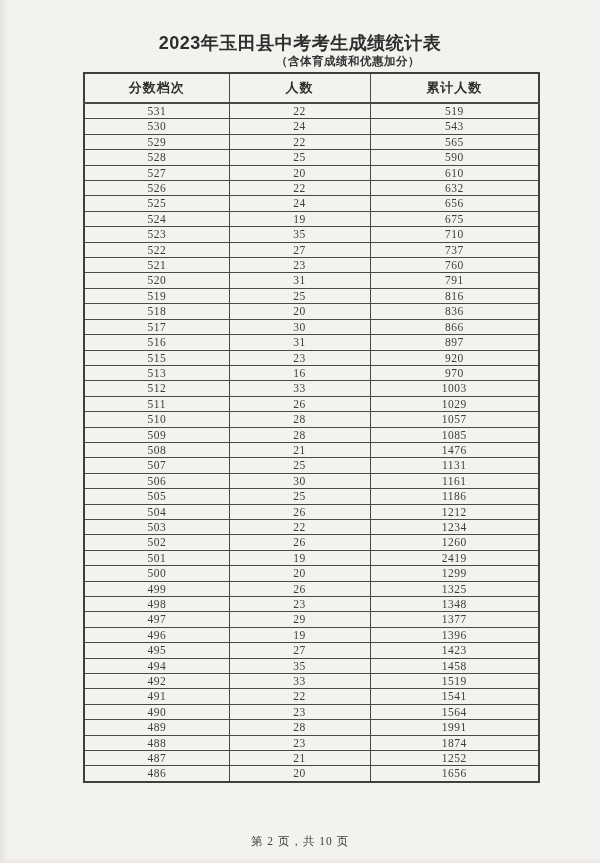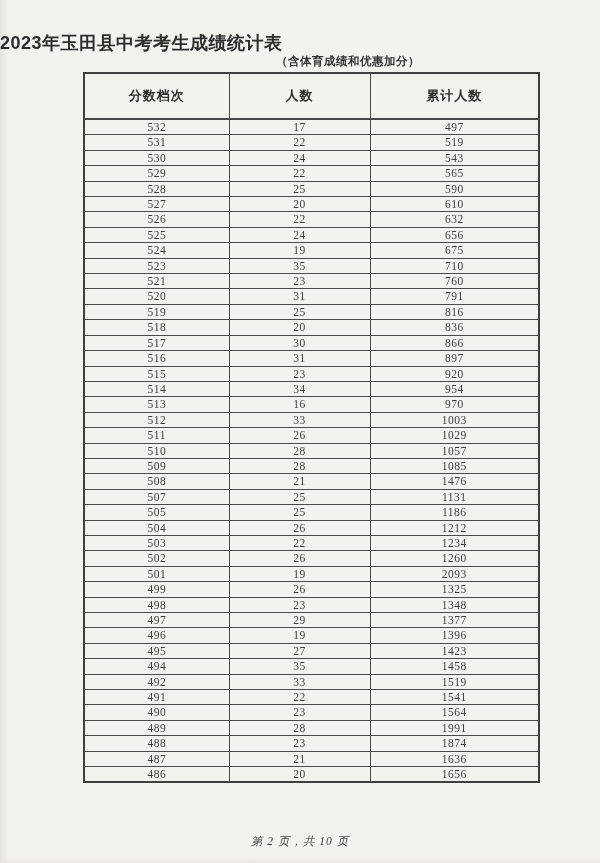--- a/index.html
+++ b/index.html
@@ -28,21 +28,21 @@
     left: 0; bottom: 0;
     width: 100%; height: 6px;
     background: linear-gradient(to bottom, rgba(244,242,239,0), #e9e6e2);
   }
   .doc-title {
     position: absolute;
     top: 31px;
     left: 0;
     width: 100%;
     margin: 0;
-    text-align: left;
+    text-align: center;
     font-size: 18px;
     font-weight: bold;
     letter-spacing: 0.5px;
     color: #2e2e2e;
     font-family: "Liberation Sans", sans-serif;
   }
   .doc-subtitle {
     position: absolute;
     top: 54px;
     left: 0;
@@ -64,21 +64,21 @@
     border: 2px solid #3f3f3f;
   }
   table.score-table th {
     height: 28px;
     border: 1px solid #474747;
     border-bottom: 2px solid #474747;
     font-size: 13px;
     font-weight: bold;
     color: #2f2f2f;
     text-align: center;
-    padding: 8px;
+    padding: 0;
     letter-spacing: 1px;
     font-family: "Liberation Sans", sans-serif;
   }
   table.score-table td {
     height: 14.4px;
     line-height: 14.4px;
     border: 1px solid #4a4a4a;
     font-size: 11.5px;
     color: #3c3c3c;
     text-align: center;
@@ -89,21 +89,20 @@
   .doc-footer {
     position: absolute;
     top: 834px;
     left: 0;
     width: 100%;
     text-align: center;
     font-size: 11.5px;
     color: #414141;
     letter-spacing: 1px;
     font-family: "Liberation Serif", serif;
-    font-style: italic;
   }
 </style>
 </head>
 <body>
 
 <div class="page">
   <div class="edge-left"></div>
 
   <h1 class="doc-title">2023年玉田县中考考生成绩统计表</h1>
 
@@ -117,25 +116,20 @@
     </colgroup>
     <thead>
       <tr>
         <th>分数档次</th>
         <th>人数</th>
         <th>累计人数</th>
       </tr>
     </thead>
     <tbody id="table-body">
         <tr>
-          <td>532</td>
-          <td>17</td>
-          <td>497</td>
-        </tr>
-        <tr>
           <td>531</td>
           <td>22</td>
           <td>519</td>
         </tr>
         <tr>
           <td>530</td>
           <td>24</td>
           <td>543</td>
         </tr>
         <tr>
@@ -167,20 +161,25 @@
           <td>524</td>
           <td>19</td>
           <td>675</td>
         </tr>
         <tr>
           <td>523</td>
           <td>35</td>
           <td>710</td>
         </tr>
         <tr>
+          <td>522</td>
+          <td>27</td>
+          <td>737</td>
+        </tr>
+        <tr>
           <td>521</td>
           <td>23</td>
           <td>760</td>
         </tr>
         <tr>
           <td>520</td>
           <td>31</td>
           <td>791</td>
         </tr>
         <tr>
@@ -202,25 +201,20 @@
           <td>516</td>
           <td>31</td>
           <td>897</td>
         </tr>
         <tr>
           <td>515</td>
           <td>23</td>
           <td>920</td>
         </tr>
         <tr>
-          <td>514</td>
-          <td>34</td>
-          <td>954</td>
-        </tr>
-        <tr>
           <td>513</td>
           <td>16</td>
           <td>970</td>
         </tr>
         <tr>
           <td>512</td>
           <td>33</td>
           <td>1003</td>
         </tr>
         <tr>
@@ -242,20 +236,25 @@
           <td>508</td>
           <td>21</td>
           <td>1476</td>
         </tr>
         <tr>
           <td>507</td>
           <td>25</td>
           <td>1131</td>
         </tr>
         <tr>
+          <td>506</td>
+          <td>30</td>
+          <td>1161</td>
+        </tr>
+        <tr>
           <td>505</td>
           <td>25</td>
           <td>1186</td>
         </tr>
         <tr>
           <td>504</td>
           <td>26</td>
           <td>1212</td>
         </tr>
         <tr>
@@ -264,21 +263,26 @@
           <td>1234</td>
         </tr>
         <tr>
           <td>502</td>
           <td>26</td>
           <td>1260</td>
         </tr>
         <tr>
           <td>501</td>
           <td>19</td>
-          <td>2093</td>
+          <td>2419</td>
+        </tr>
+        <tr>
+          <td>500</td>
+          <td>20</td>
+          <td>1299</td>
         </tr>
         <tr>
           <td>499</td>
           <td>26</td>
           <td>1325</td>
         </tr>
         <tr>
           <td>498</td>
           <td>23</td>
           <td>1348</td>
@@ -324,21 +328,21 @@
           <td>1991</td>
         </tr>
         <tr>
           <td>488</td>
           <td>23</td>
           <td>1874</td>
         </tr>
         <tr>
           <td>487</td>
           <td>21</td>
-          <td>1636</td>
+          <td>1252</td>
         </tr>
         <tr>
           <td>486</td>
           <td>20</td>
           <td>1656</td>
         </tr>
       </tbody>
   </table>
 
   <div class="doc-footer">第 2 页，共 10 页</div>

